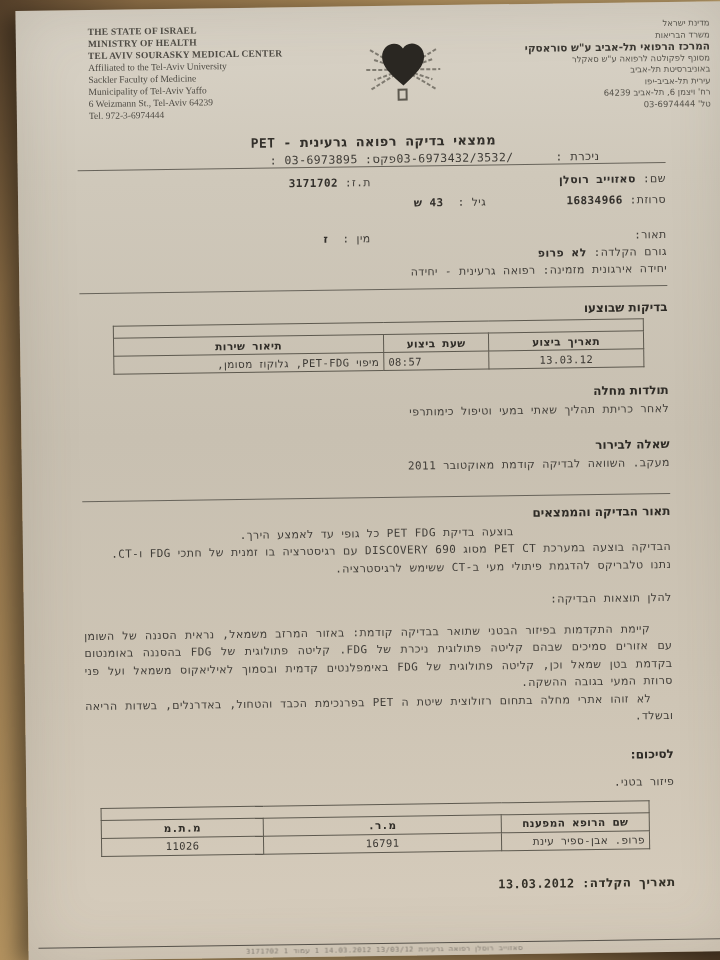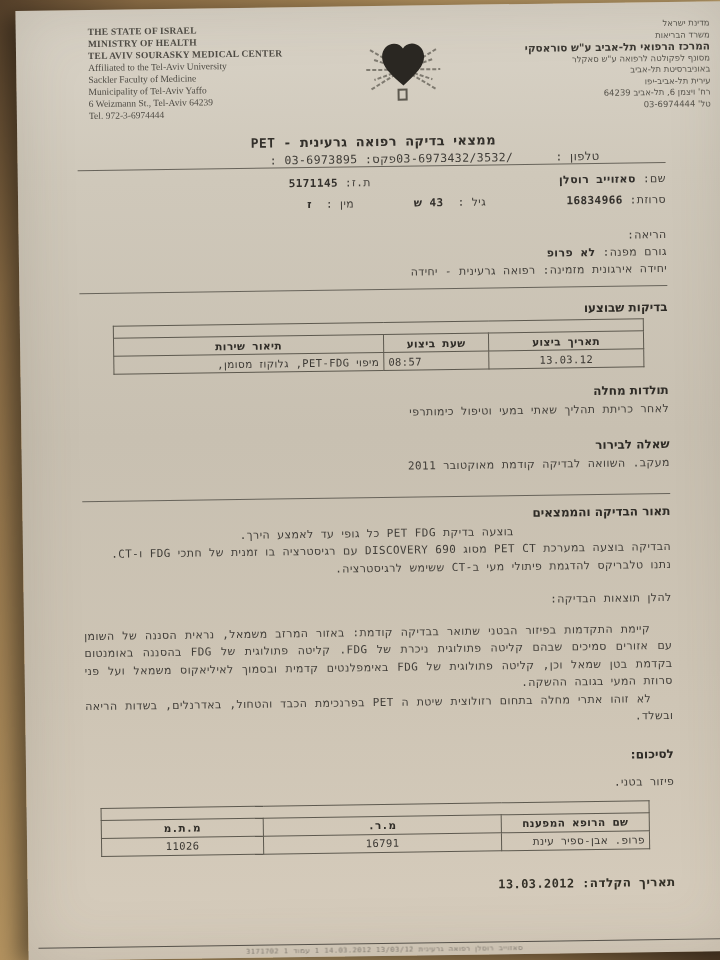--- a/index.html
+++ b/index.html
@@ -97,39 +97,39 @@
         <div>באוניברסיטת תל-אביב</div>
         <div>עירית תל-אביב-יפו</div>
         <div>רח' ויצמן 6, תל-אביב 64239</div>
         <div>טל' 03-6974444</div>
       </div>
     </div>
 
     <div class="title heb mono">ממצאי בדיקה רפואה גרעינית - PET</div>
 
     <div class="phone heb mono">
-      <span>טלפון :</span><span class="gap"></span><span class="num">03-6973432/3532/</span><span>פקס:</span> <span class="num">03-6973895</span> <span>:</span>
+      <span>ניכרת :</span><span class="gap"></span><span class="num">03-6973432/3532/</span><span>פקס:</span> <span class="num">03-6973895</span> <span>:</span>
     </div>
 
     <div class="content">
       <hr class="rule">
 
       <div class="pt heb mono">
         <div class="row">
           <span><span>שם:</span> <span class="v">סאזוייב רוסלן</span></span>
-          <span class="abs" style="right:295px;"><span>ת.ז:</span> <span class="v num">5171145</span></span>
+          <span class="abs" style="right:295px;"><span>ת.ז:</span> <span class="v num">3171702</span></span>
         </div>
         <div class="row">
           <span><span>סרוזת:</span> <span class="v num">16834966</span></span>
           <span class="abs" style="right:180px;"><span>גיל :</span>&nbsp;&nbsp;<span class="v">43 ש</span></span>
-          <span class="abs" style="right:312px;"><span>מין :</span>&nbsp;&nbsp;<span class="v">ז</span></span>
+          <span class="abs" style="right:296px;margin-top:35px;"><span>מין :</span>&nbsp;&nbsp;<span class="v">ז</span></span>
         </div>
         <div class="sp"></div>
-        <div class="row row3"><span>הריאה:</span></div>
-        <div class="row row3"><span>גורם מפנה:</span> <span class="v">לא פרופ</span></div>
+        <div class="row row3"><span>תאור:</span></div>
+        <div class="row row3"><span>גורם הקלדה:</span> <span class="v">לא פרופ</span></div>
         <div class="row row3"><span>יחידה אירגונית מזמינה:</span> <span>רפואה גרעינית - יחידה</span></div>
       </div>
 
       <hr class="rule" style="margin-top:6px;">
 
       <div class="sec heb">בדיקות שבוצעו</div>
       <table class="tbl1 mono">
         <colgroup>
             <col style="width:155px">
             <col style="width:105px">

